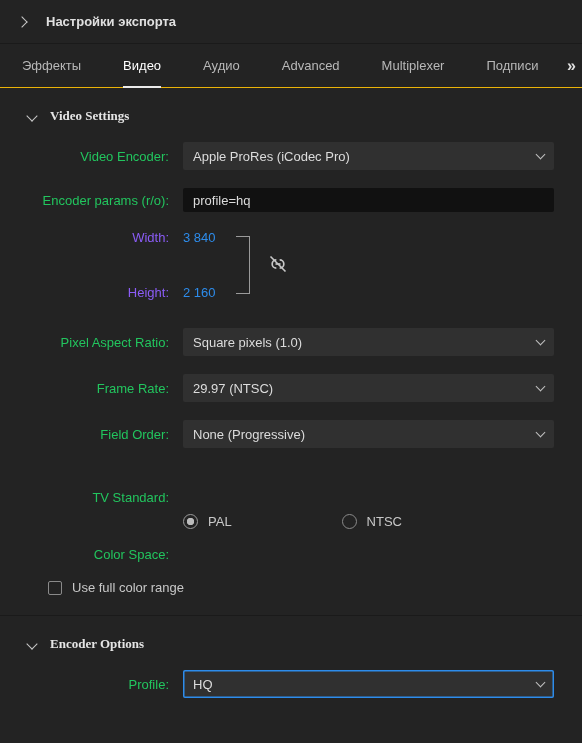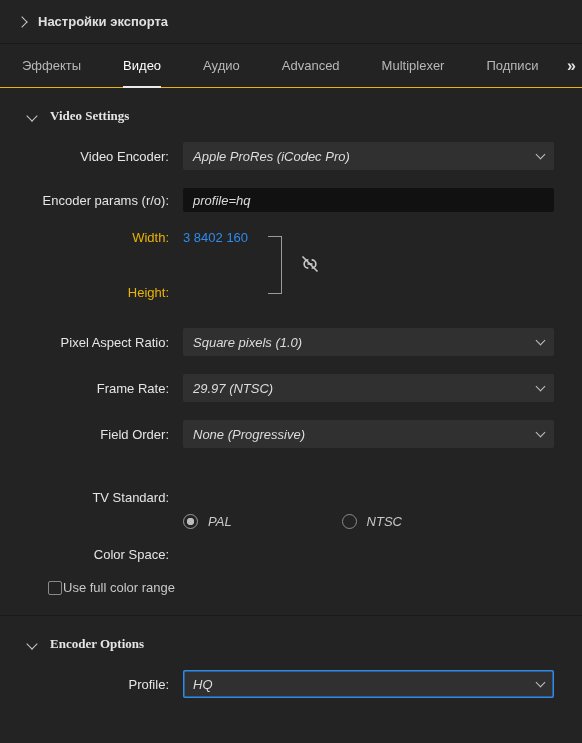--- a/index.html
+++ b/index.html
@@ -8,21 +8,21 @@
     color: #c8c8c8;
     font-family: -apple-system, "Segoe UI", Arial, sans-serif;
     font-size: 13px;
     width: 582px;
     height: 743px;
     overflow: hidden;
   }
   .header {
     display: flex;
     align-items: center;
-    gap: 12px;
+    gap: 20px;
     padding: 14px 11px 14px 18px;
     border-bottom: 1px solid #1a1a1a;
   }
   .chevron {
     width: 8px; height: 8px;
     border-right: 1.5px solid #c8c8c8;
     border-bottom: 1.5px solid #c8c8c8;
     display: inline-block;
   }
   .chevron.right { transform: rotate(-45deg); }
@@ -73,24 +73,24 @@
   }
   .section-title { color: #e5e5e5; font-weight: 600; }
   .row {
     display: flex;
     align-items: center;
     margin-bottom: 18px;
   }
   .label {
     width: 155px;
     text-align: right;
-    color: #e5e5e5;
+    color: #22c55e;
     padding-right: 14px;
   }
-  .control { flex: 1; font-style: italic; }
+  .control { flex: 1; }
   .select {
     background: #303030;
     border: none;
     color: #dcdcdc;
     height: 28px;
     width: 100%;
     padding: 0 28px 0 10px;
     border-radius: 2px;
     position: relative;
     display: flex;
@@ -133,25 +133,25 @@
     height: 70px;
   }
   .dims-labels {
     width: 155px;
     text-align: right;
     padding-right: 14px;
     display: flex;
     flex-direction: column;
     justify-content: space-between;
     height: 100%;
-    color: #eab308;
+    color: #8b5cf6;
   }
   .dims-values {
     display: flex;
-    flex-direction: row;
+    flex-direction: column;
     justify-content: space-between;
     height: 100%;
   }
   .bracket {
     width: 14px;
     border-right: 1.5px solid #9a9a9a;
     border-top: 1.5px solid #9a9a9a;
     border-bottom: 1.5px solid #9a9a9a;
     align-self: stretch;
     margin: 6px 0 6px 20px;
@@ -180,21 +180,21 @@
     align-items: center;
     justify-content: center;
   }
   .radio-circle.filled {
     border-color: #9a9a9a;
     background: radial-gradient(circle, #bcbcbc 0 38%, transparent 42%);
   }
   .checkbox-row {
     display: flex;
     align-items: flex-end;
-    gap: 1px;
+    gap: 10px;
     margin: 6px 0 10px 20px;
   }
   .checkbox {
     width: 14px; height: 14px;
     border: 1.5px solid #8a8a8a;
     border-radius: 2px;
   }
   .dims-wrap { margin-bottom: 28px; }
 </style>
 </head>

